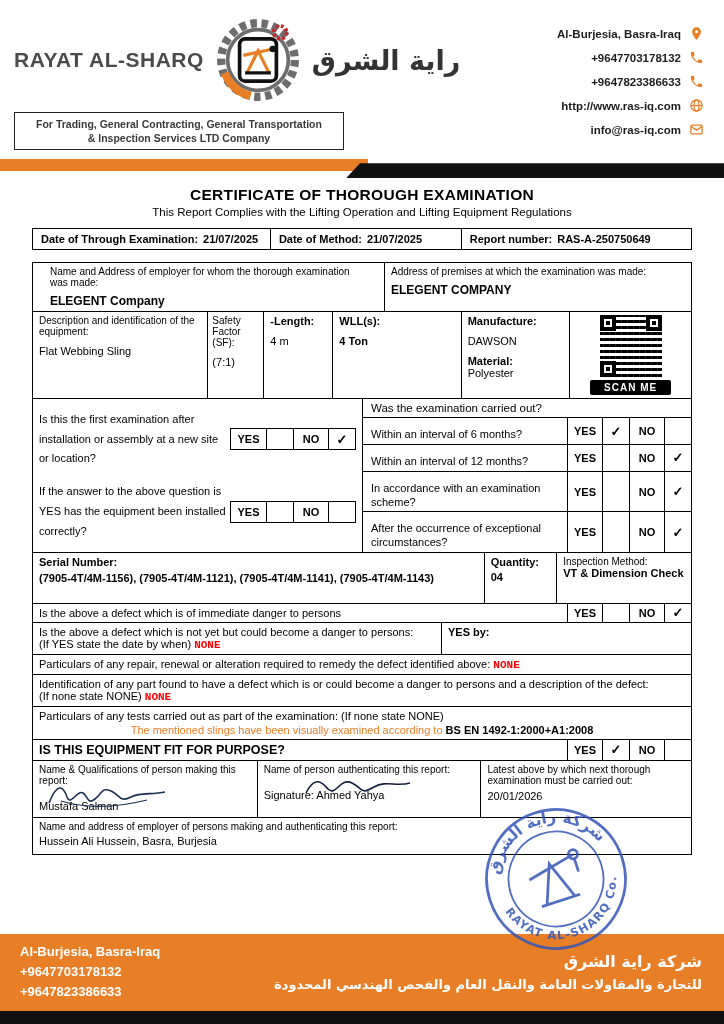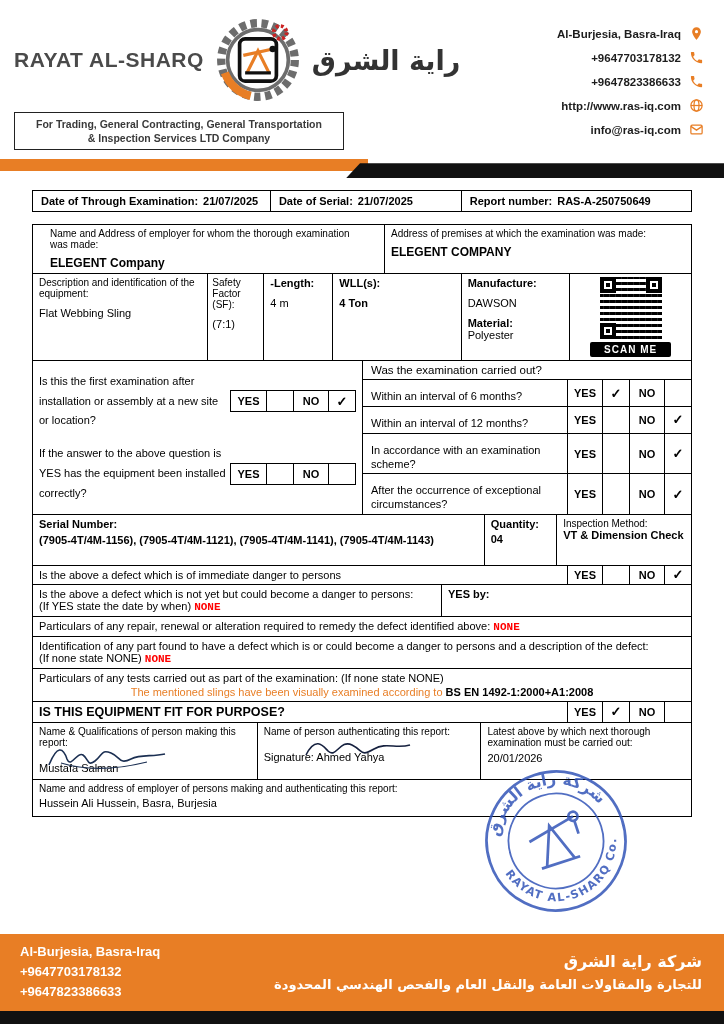--- a/index.html
+++ b/index.html
@@ -191,30 +191,34 @@
         </span>
       </div>
     </div>
   </div>
 
   <div class="stripe">
     <div class="stripe-orange"></div>
     <div class="stripe-black"></div>
   </div>
 
+  <div class="title-wrap">
+    <div class="title-main">CERTIFICATE OF THOROUGH EXAMINATION</div>
+    <div class="title-sub">This Report Complies with the Lifting Operation and Lifting Equipment Regulations</div>
+  </div>
 
   <div class="doc">
 
     <div class="block dates-block sec">
       <div class="row">
         <div class="cell w36">
           <span class="b lbl">Date of Through Examination:</span><span class="b">21/07/2025</span>
         </div>
         <div class="cell w29">
-          <span class="b lbl">Date of Serial:</span><span class="b">21/07/2025</span>
+          <span class="b lbl">Date of Method:</span><span class="b">21/07/2025</span>
         </div>
         <div class="cell w35">
           <span class="b lbl">Report number:</span><span class="b">RAS-A-250750649</span>
         </div>
       </div>
     </div>
 
     <div class="block sec">
 
       <div class="row employer-row">

